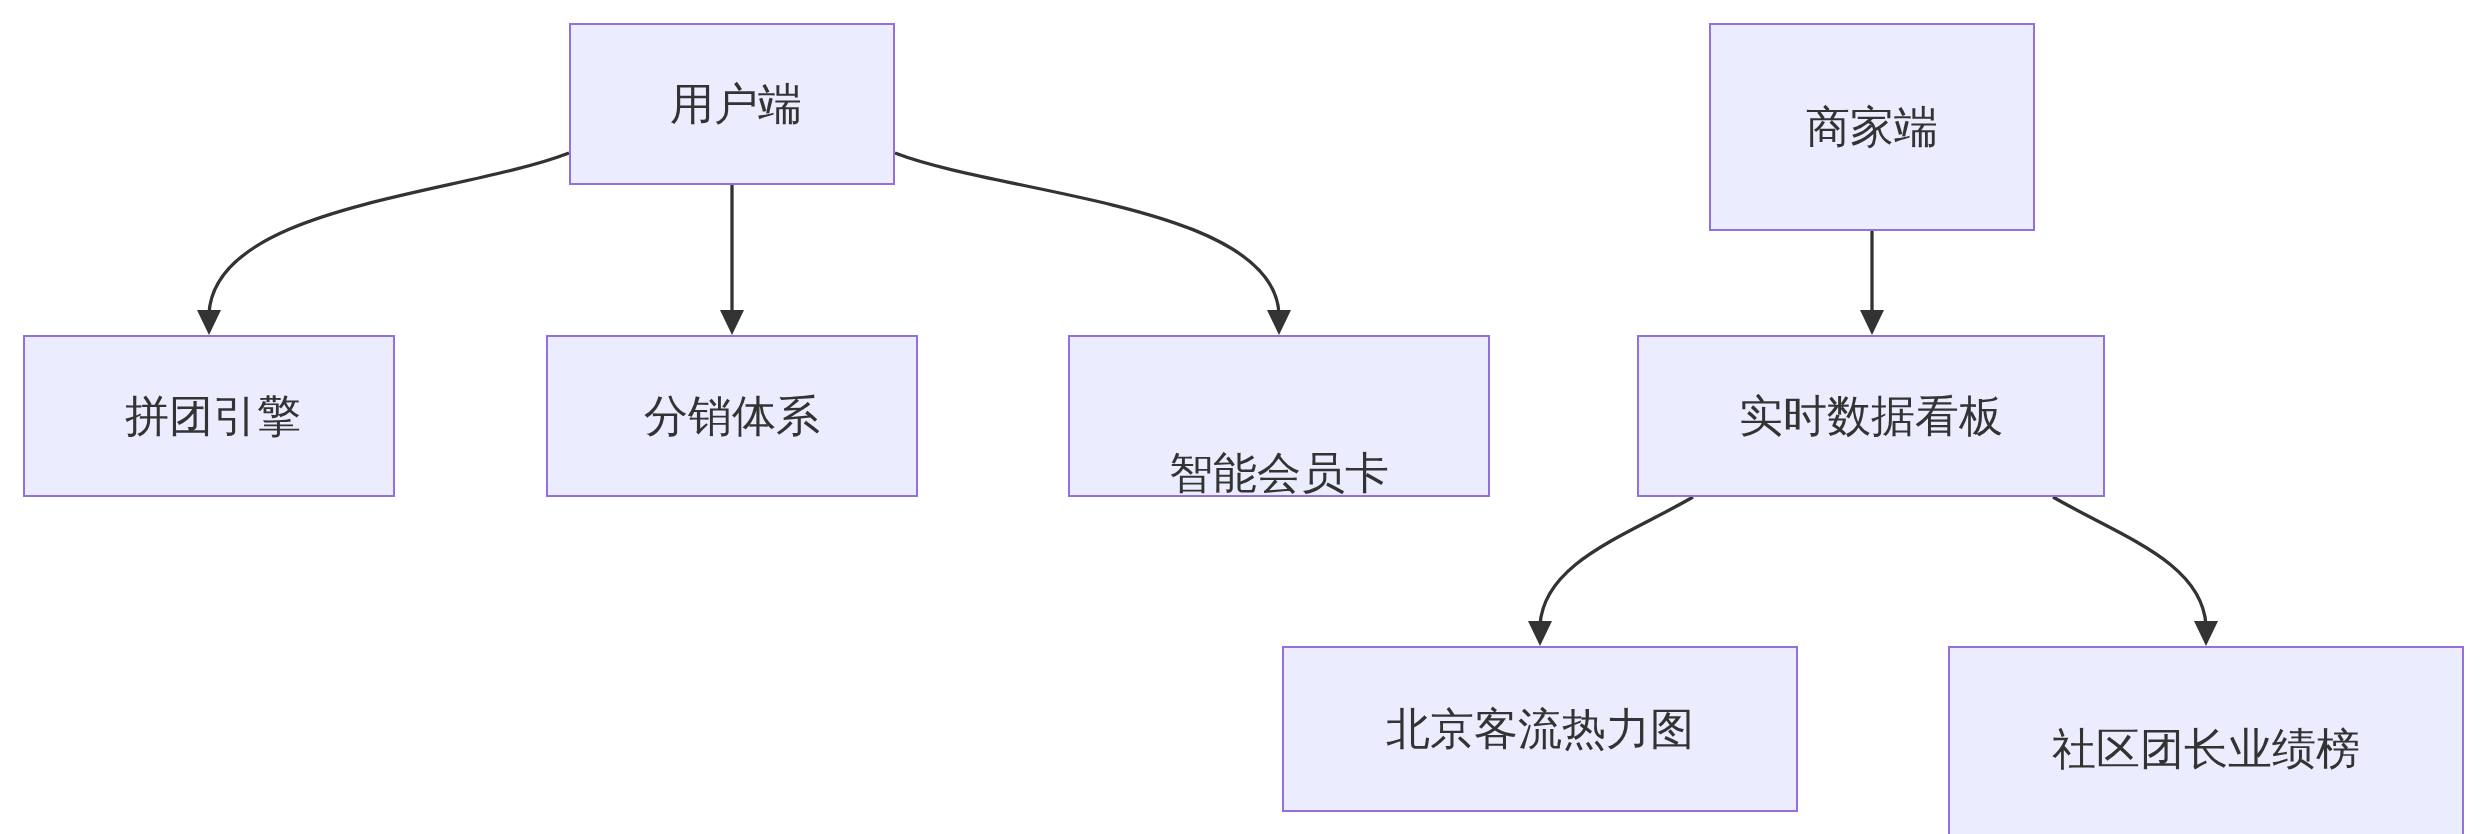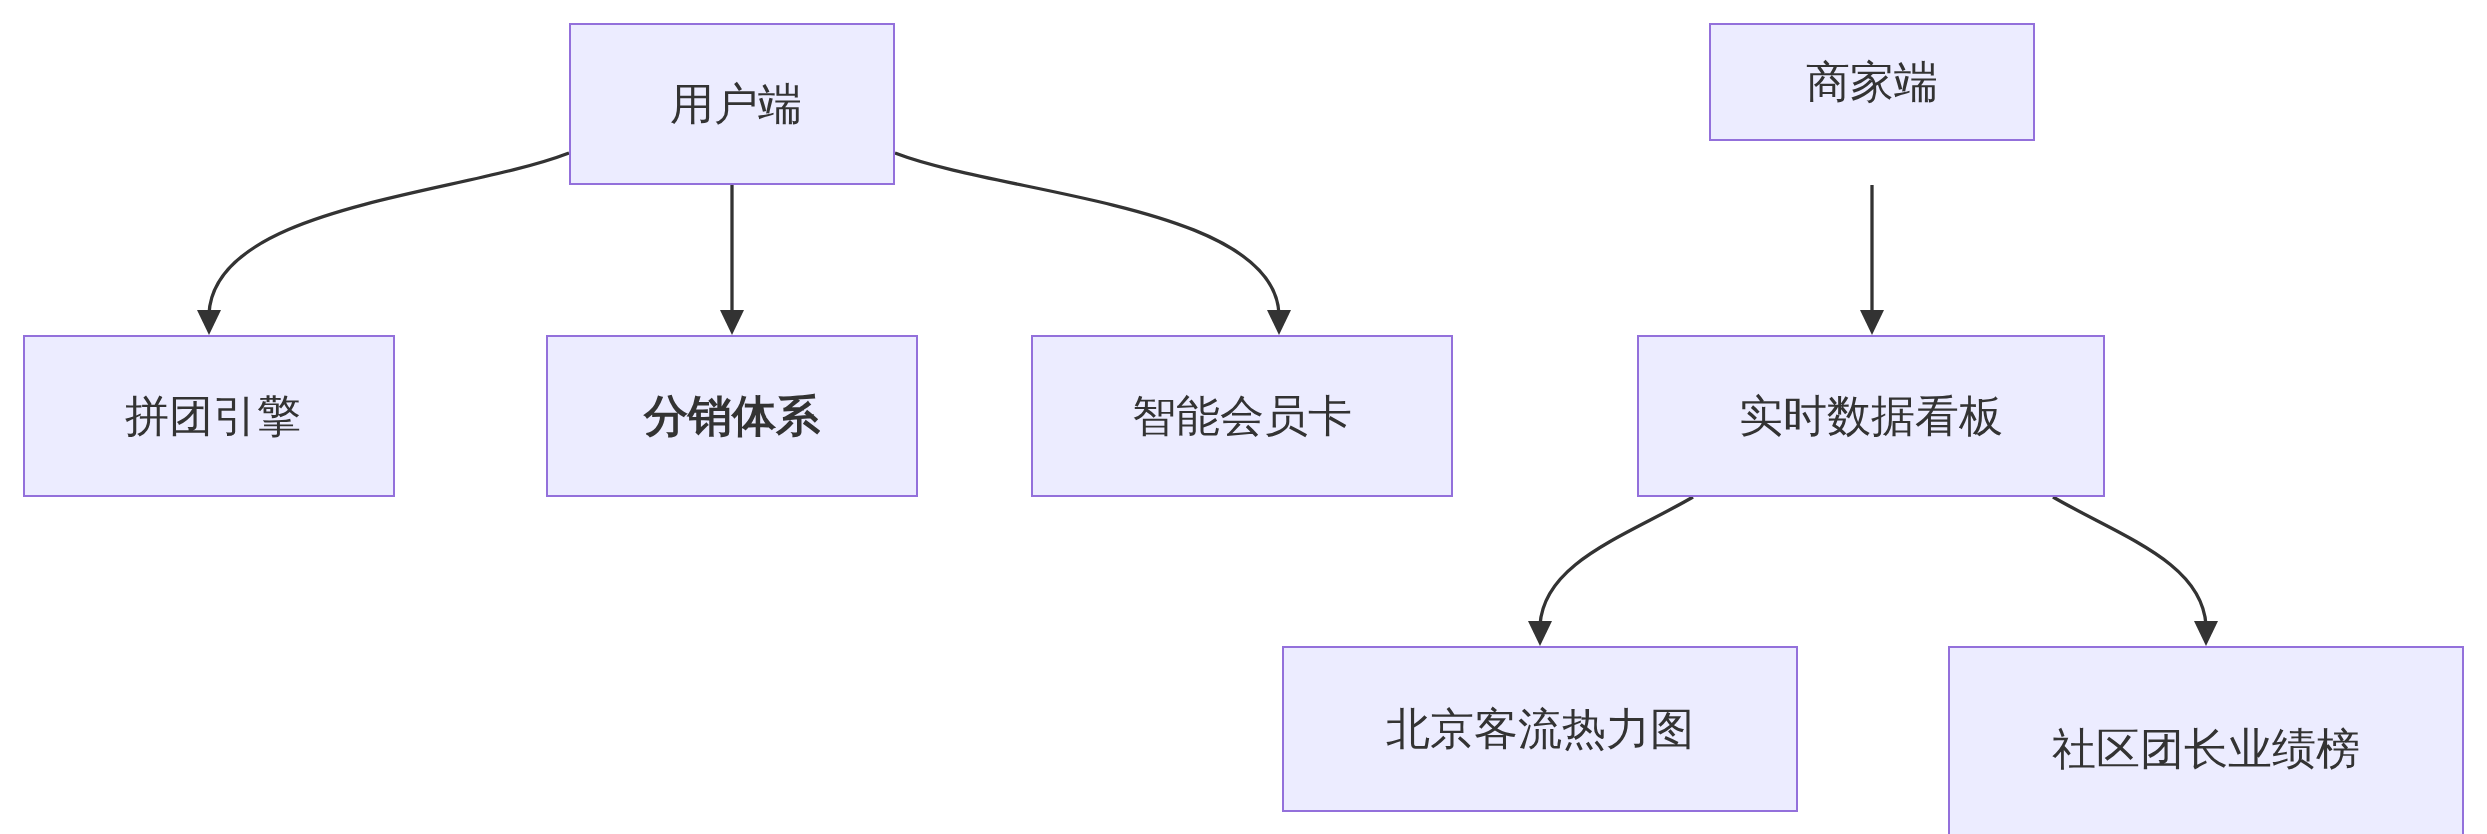--- a/index.html
+++ b/index.html
@@ -74,33 +74,33 @@
     <polygon points="1540,646 1528,621 1552,621"></polygon>
 
     <path d="M 2053 497 C 2120 536, 2202 562, 2206 625"></path>
     <polygon points="2206,646 2194,621 2218,621"></polygon>
   </svg>
 
   <div class="node" style="left:569px; top:23px; width:326px; height:162px;padding-left:8px;">
     <span class="node-label">用户端</span>
   </div>
 
-  <div class="node" style="left:1709px; top:23px; width:326px; height:118px;">
+  <div class="node" style="left:1709px; top:23px; width:326px; height:208px;">
     <span class="node-label">商家端</span>
   </div>
 
   <div class="node" style="left:23px; top:335px; width:372px; height:162px;padding-left:8px;">
     <span class="node-label">拼团引擎</span>
   </div>
 
-  <div class="node" style="left:546px; top:335px; width:372px; height:162px;font-weight:bold;">
+  <div class="node" style="left:546px; top:335px; width:372px; height:162px;">
     <span class="node-label">分销体系</span>
   </div>
 
-  <div class="node" style="left:1031px; top:335px; width:422px; height:162px;">
+  <div class="node" style="left:1068px; top:335px; width:422px; height:162px;align-items:flex-end;">
     <span class="node-label">智能会员卡</span>
   </div>
 
   <div class="node" style="left:1282px; top:646px; width:516px; height:166px;">
     <span class="node-label">北京客流热力图</span>
   </div>
 
   <div class="node" style="left:1637px; top:335px; width:468px; height:162px;">
     <span class="node-label">实时数据看板</span>
   </div>

